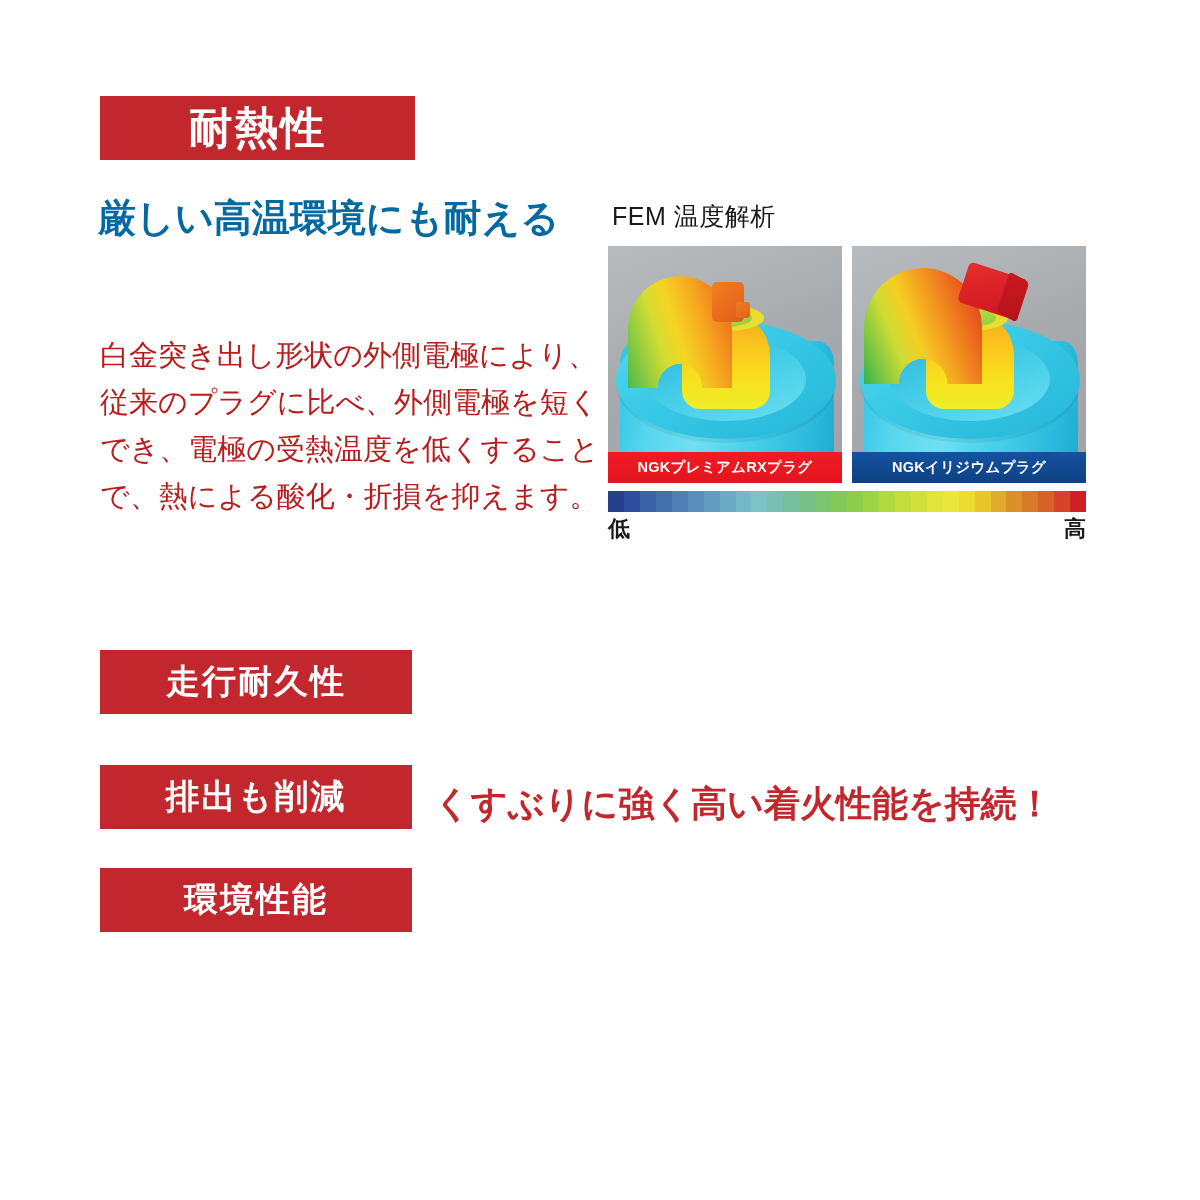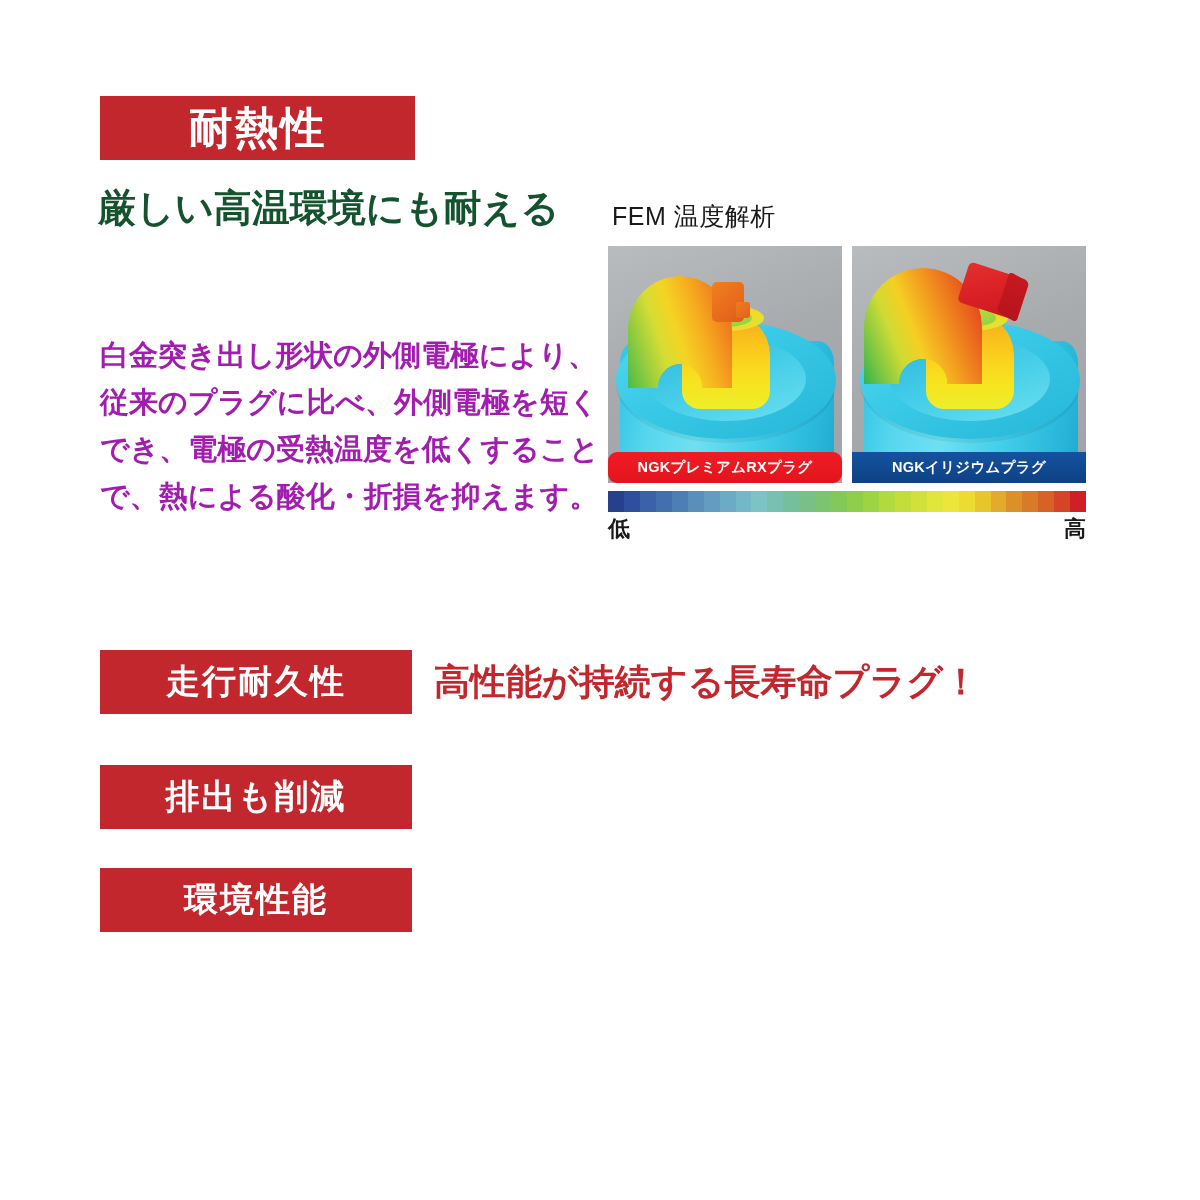--- a/index.html
+++ b/index.html
@@ -33,40 +33,40 @@
     top: 96px;
     width: 315px;
     height: 64px;
     font-size: 44px;
   }
 
   
   #section-heading {
     position: absolute;
     left: 98px;
-    top: 182px;
+    top: 192px;
     width: 470px;
-    color: #14532d;
+    color: #0369a1;
     font-size: 38px;
     font-weight: 700;
     line-height: 1.42;
     letter-spacing: 0px;
   }
   #section-heading .ln { display: block; }
 
   
   #body-paragraph {
     position: absolute;
     left: 100px;
     top: 332px;
     width: 486px;
-    color: #a21caf;
+    color: #b91c1c;
     font-size: 29px;
     line-height: 1.62;
-    font-weight: 700;
+    font-weight: 400;
   }
   #body-paragraph .ln { display: block; white-space: nowrap; }
 
   
   #fem-block {
     position: absolute;
     left: 608px;
     top: 200px;
     width: 558px;
   }
@@ -239,21 +239,21 @@
     height: 31px;
     display: flex;
     align-items: center;
     justify-content: center;
     color: #ffffff;
     font-size: 14.5px;
     font-weight: 700;
     letter-spacing: 0.3px;
     box-sizing: border-box;
   }
-  .cap-red { background: linear-gradient(180deg, #ef1c25 0%, #e3141d 100%); border-radius: 9px; }
+  .cap-red { background: linear-gradient(180deg, #ef1c25 0%, #e3141d 100%); }
   .cap-blue { background: linear-gradient(180deg, #1552a0 0%, #0e4183 100%); }
 
   
   #color-scale {
     margin-top: 8px;
     display: flex;
     width: 478px;
     height: 21px;
   }
   #color-scale > span { flex: 1 1 0; height: 100%; }
@@ -268,21 +268,21 @@
     color: #1a1a1a;
   }
 
   
   .feature-row {
     position: absolute;
     left: 100px;
     width: 960px;
     height: 64px;
     display: flex;
-    align-items: center;
+    align-items: flex-end;
   }
   .feature-row .badge-inline {
     position: static;
     width: 312px;
     height: 64px;
     font-size: 34px;
     flex: 0 0 auto;
   }
   .feature-row .feature-text {
     margin-left: 22px;
@@ -382,22 +382,22 @@
 
   <div id="scale-labels">
     <span>低</span>
     <span>高</span>
   </div>
 
 </div>
 
 <div class="feature-row" id="feature-row-0">
   <div class="badge badge-inline">走行耐久性</div>
-  <div class="feature-text">高性能が持続する長寿命プラグ！</div>
 </div>
 
 <div class="feature-row" id="feature-row-1">
   <div class="badge badge-inline">排出も削減</div>
+  <div class="feature-text">くすぶりに強く高い着火性能を持続！</div>
 </div>
 
 <div class="feature-row" id="feature-row-2">
   <div class="badge badge-inline">環境性能</div>
 </div>
 
 </body></html>

